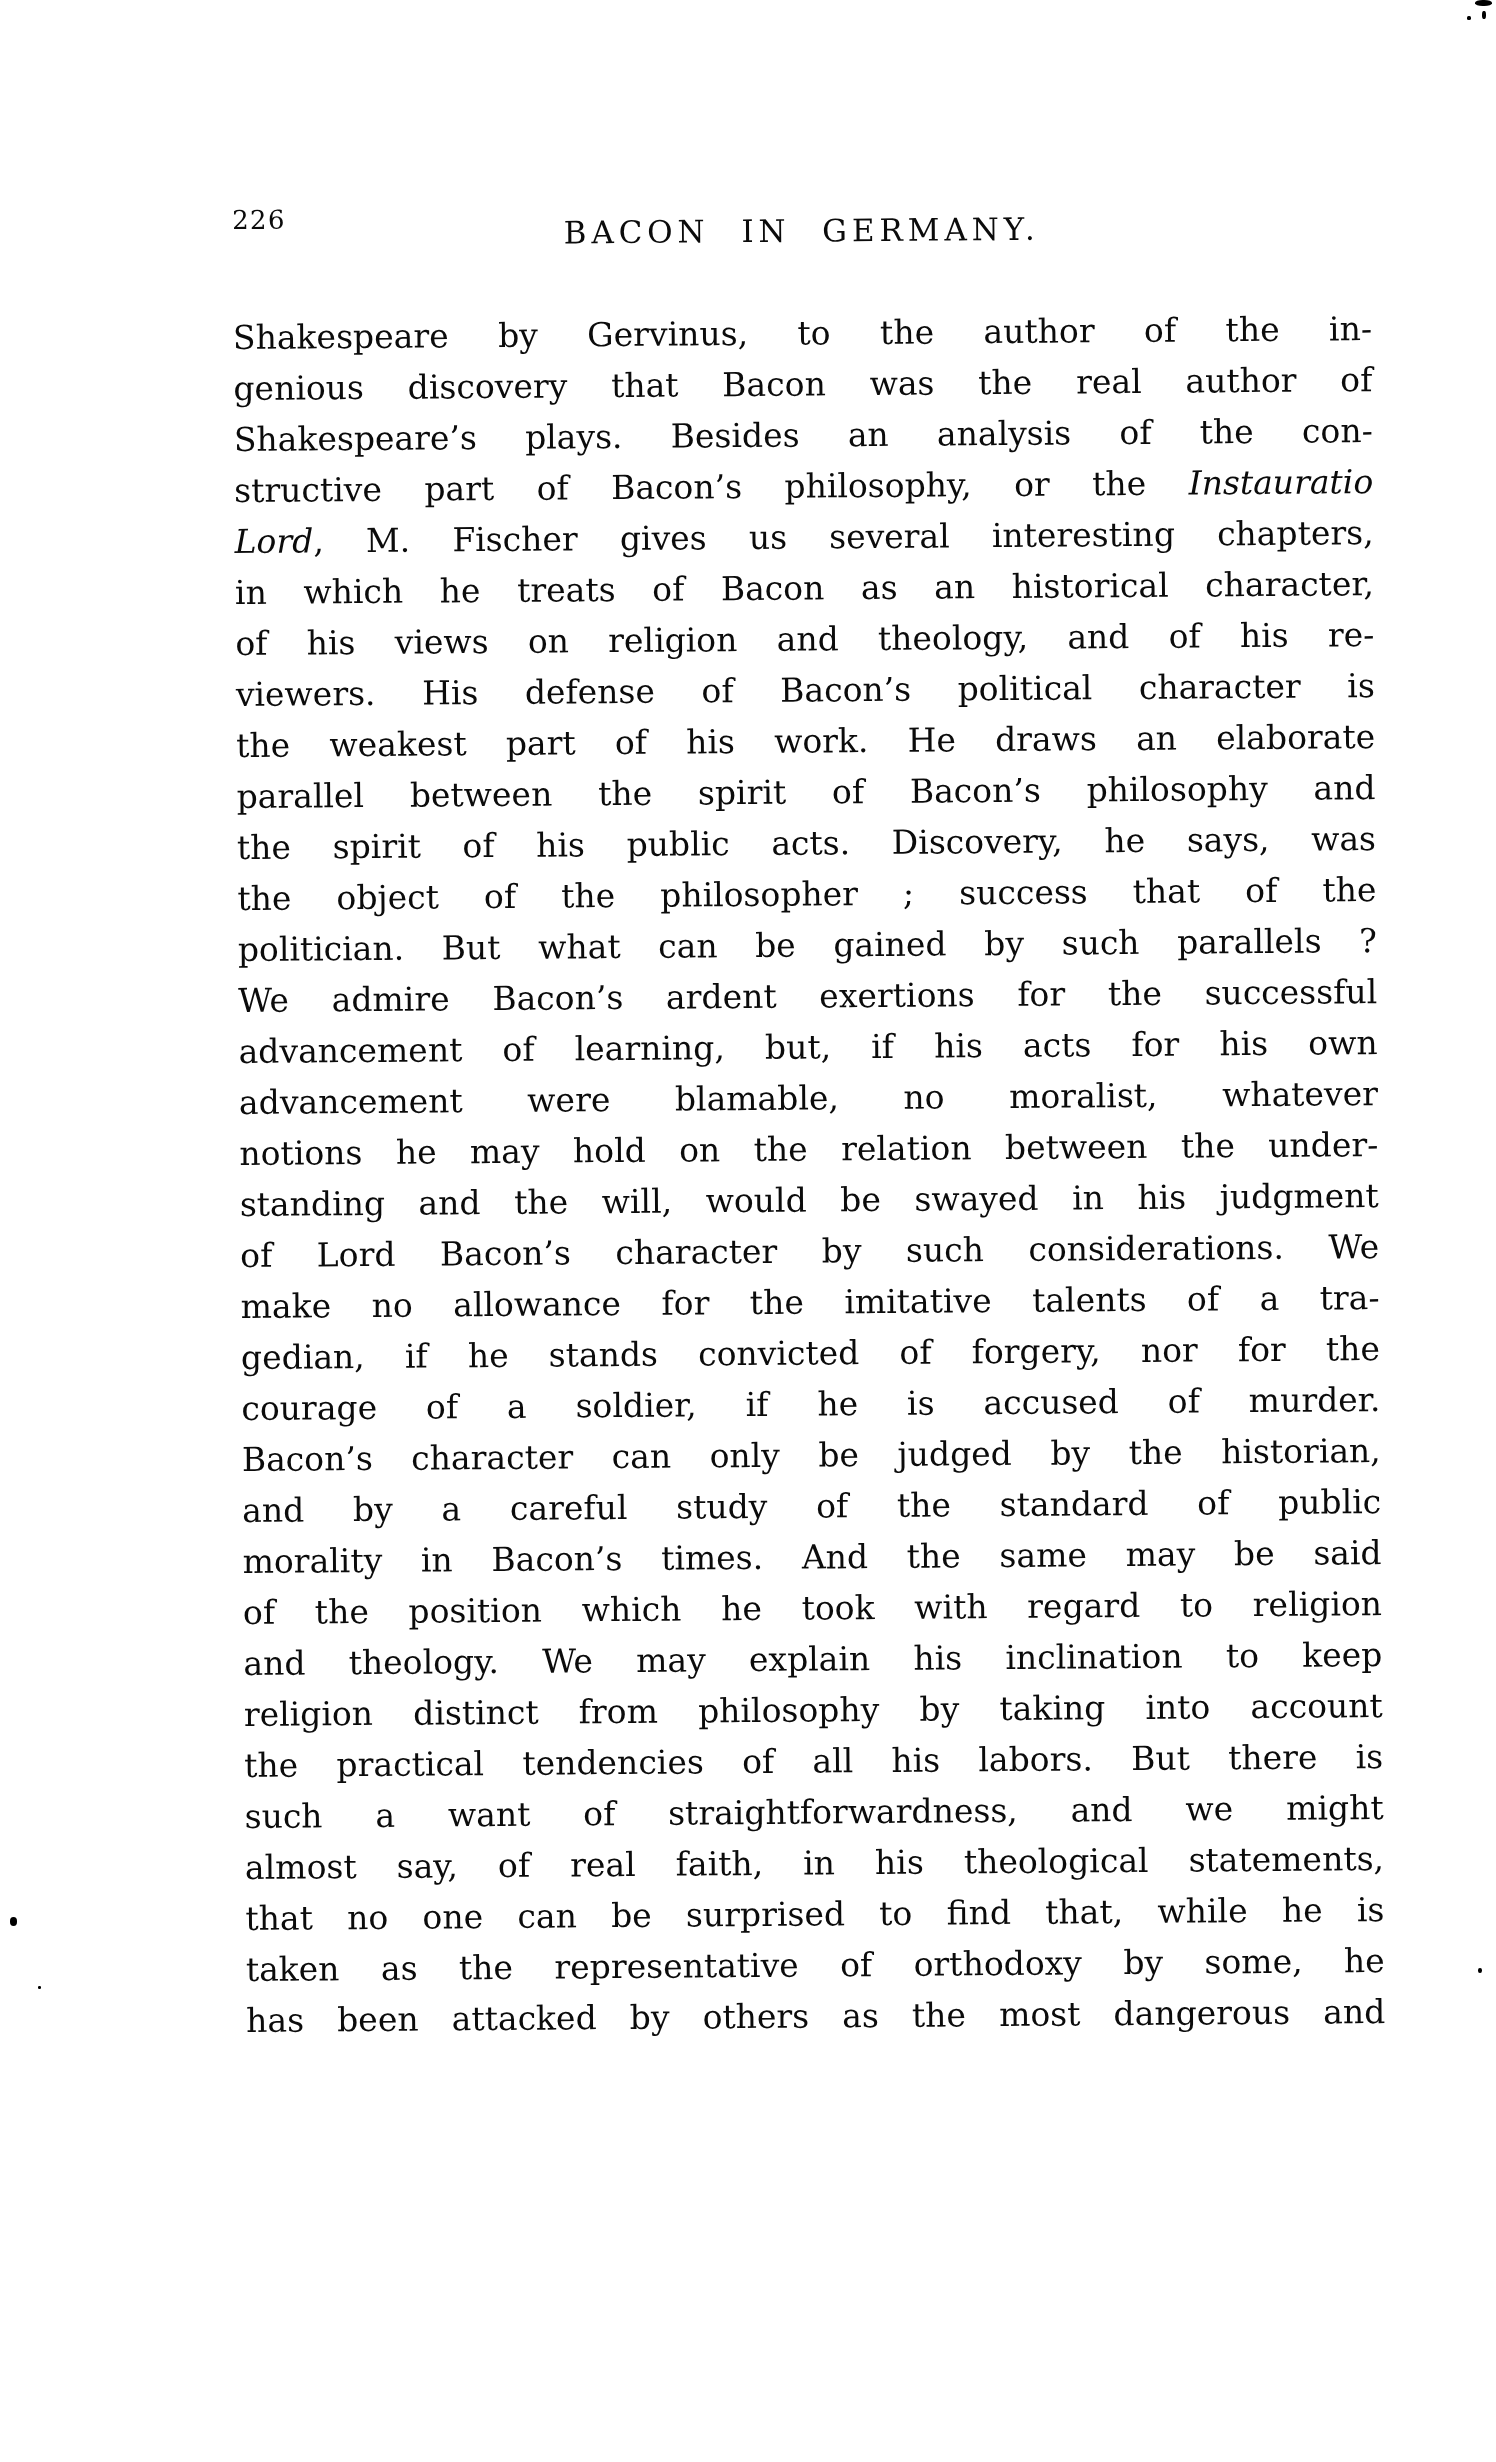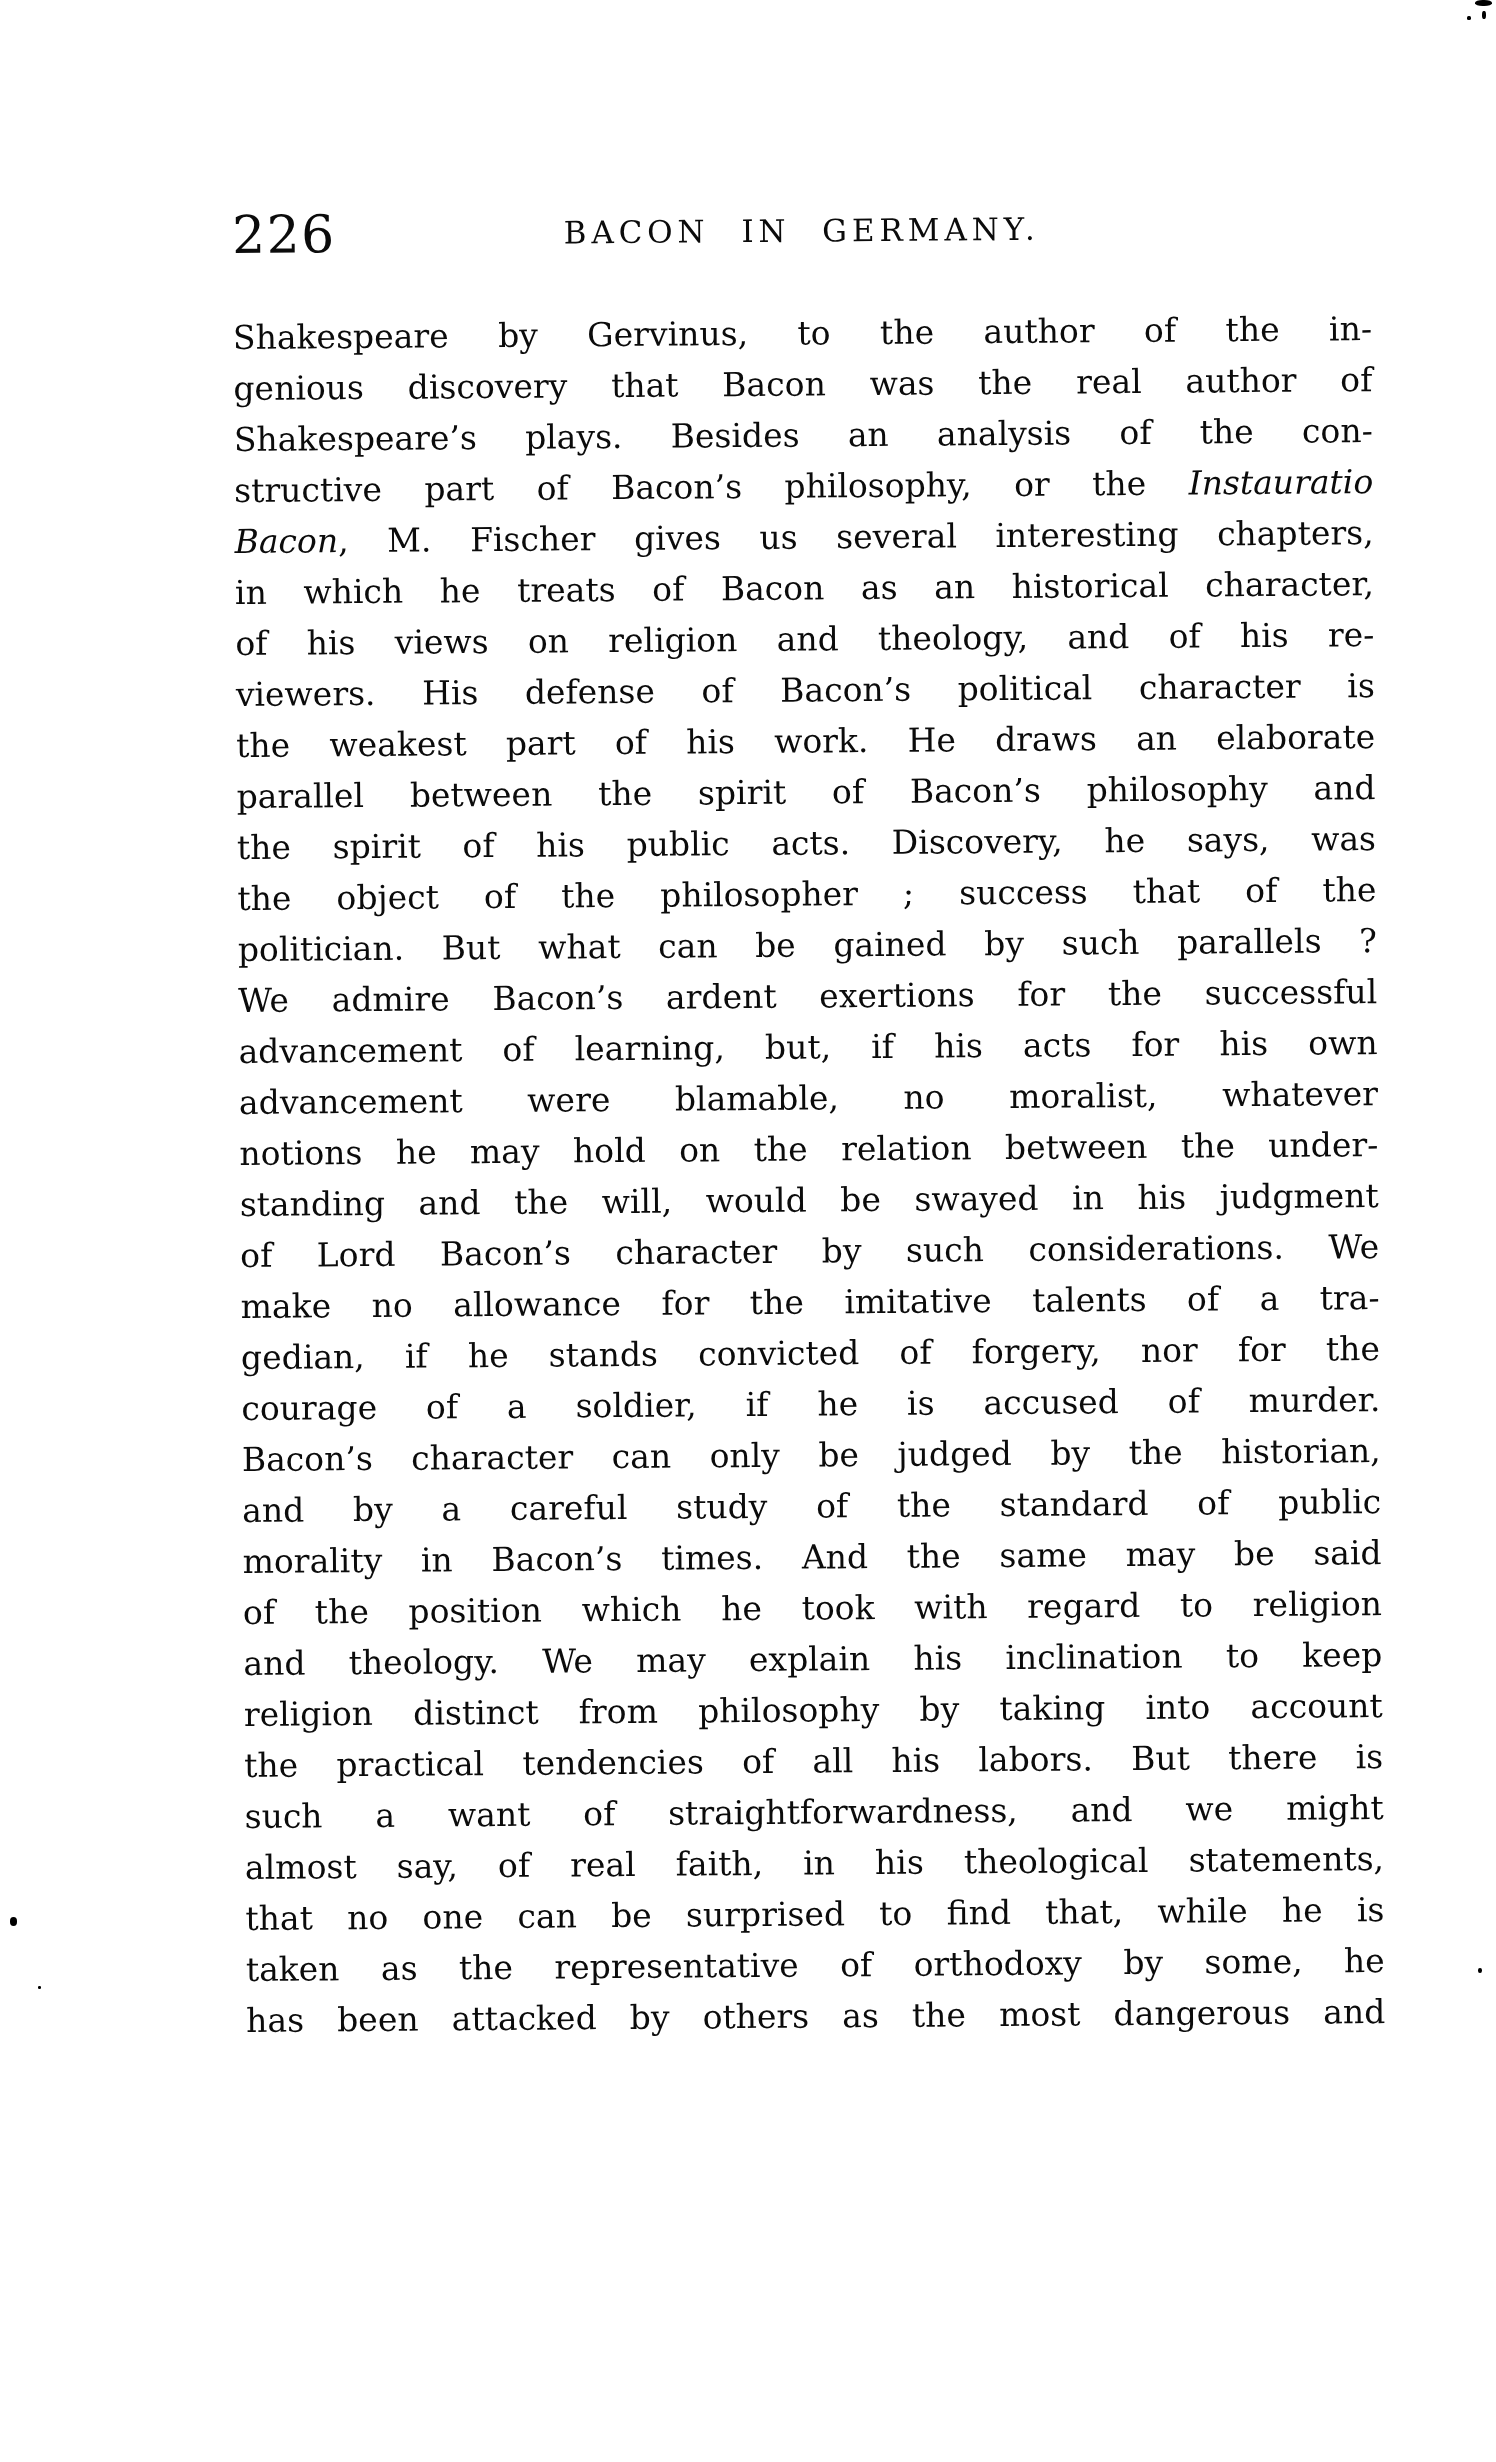--- a/index.html
+++ b/index.html
@@ -18,21 +18,21 @@
   .sheet {
     position: absolute;
     inset: 0;
     transform: rotate(-0.45deg);
     transform-origin: 50% 55%;
   }
   .pagenum {
     position: absolute;
     left: 241px;
     top: 201px;
-    font-size: 52px;
+    font-size: 26px;
     letter-spacing: 1.4px;
   }
   .runhead {
     position: absolute;
     left: 241px;
     top: 213px;
     width: 1139px;
     text-align: center;
     font-size: 31px;
     letter-spacing: 4.9px;
@@ -62,21 +62,21 @@
 <body>
 
 <div class="sheet">
   <div class="pagenum">226</div>
   <div class="runhead">BACON IN GERMANY.</div>
   <div class="bodytext">
       <div class="line"><span>Shakespeare by Gervinus, to the author of the in-</span></div>
       <div class="line"><span>genious discovery that Bacon was the real author of</span></div>
       <div class="line"><span>Shakespeare’s plays.  Besides an analysis of the con-</span></div>
       <div class="line"><span>structive part of Bacon’s philosophy, or the </span><span class="italic">Instauratio</span></div>
-      <div class="line"><span class="italic">Bacon</span><span>, M. Fischer gives us several interesting chapters,</span></div>
+      <div class="line"><span class="italic">Lord</span><span>, M. Fischer gives us several interesting chapters,</span></div>
       <div class="line"><span>in which he treats of Bacon as an historical character,</span></div>
       <div class="line"><span>of his views on religion and theology, and of his re-</span></div>
       <div class="line"><span>viewers.  His defense of Bacon’s political character is</span></div>
       <div class="line"><span>the weakest part of his work.  He draws an elaborate</span></div>
       <div class="line"><span>parallel between the spirit of Bacon’s philosophy and</span></div>
       <div class="line"><span>the spirit of his public acts.  Discovery, he says, was</span></div>
       <div class="line"><span>the object of the philosopher ; success that of the</span></div>
       <div class="line"><span>politician.  But what can be gained by such parallels ?</span></div>
       <div class="line"><span>We admire Bacon’s ardent exertions for the successful</span></div>
       <div class="line"><span>advancement of learning, but, if his acts for his own</span></div>

